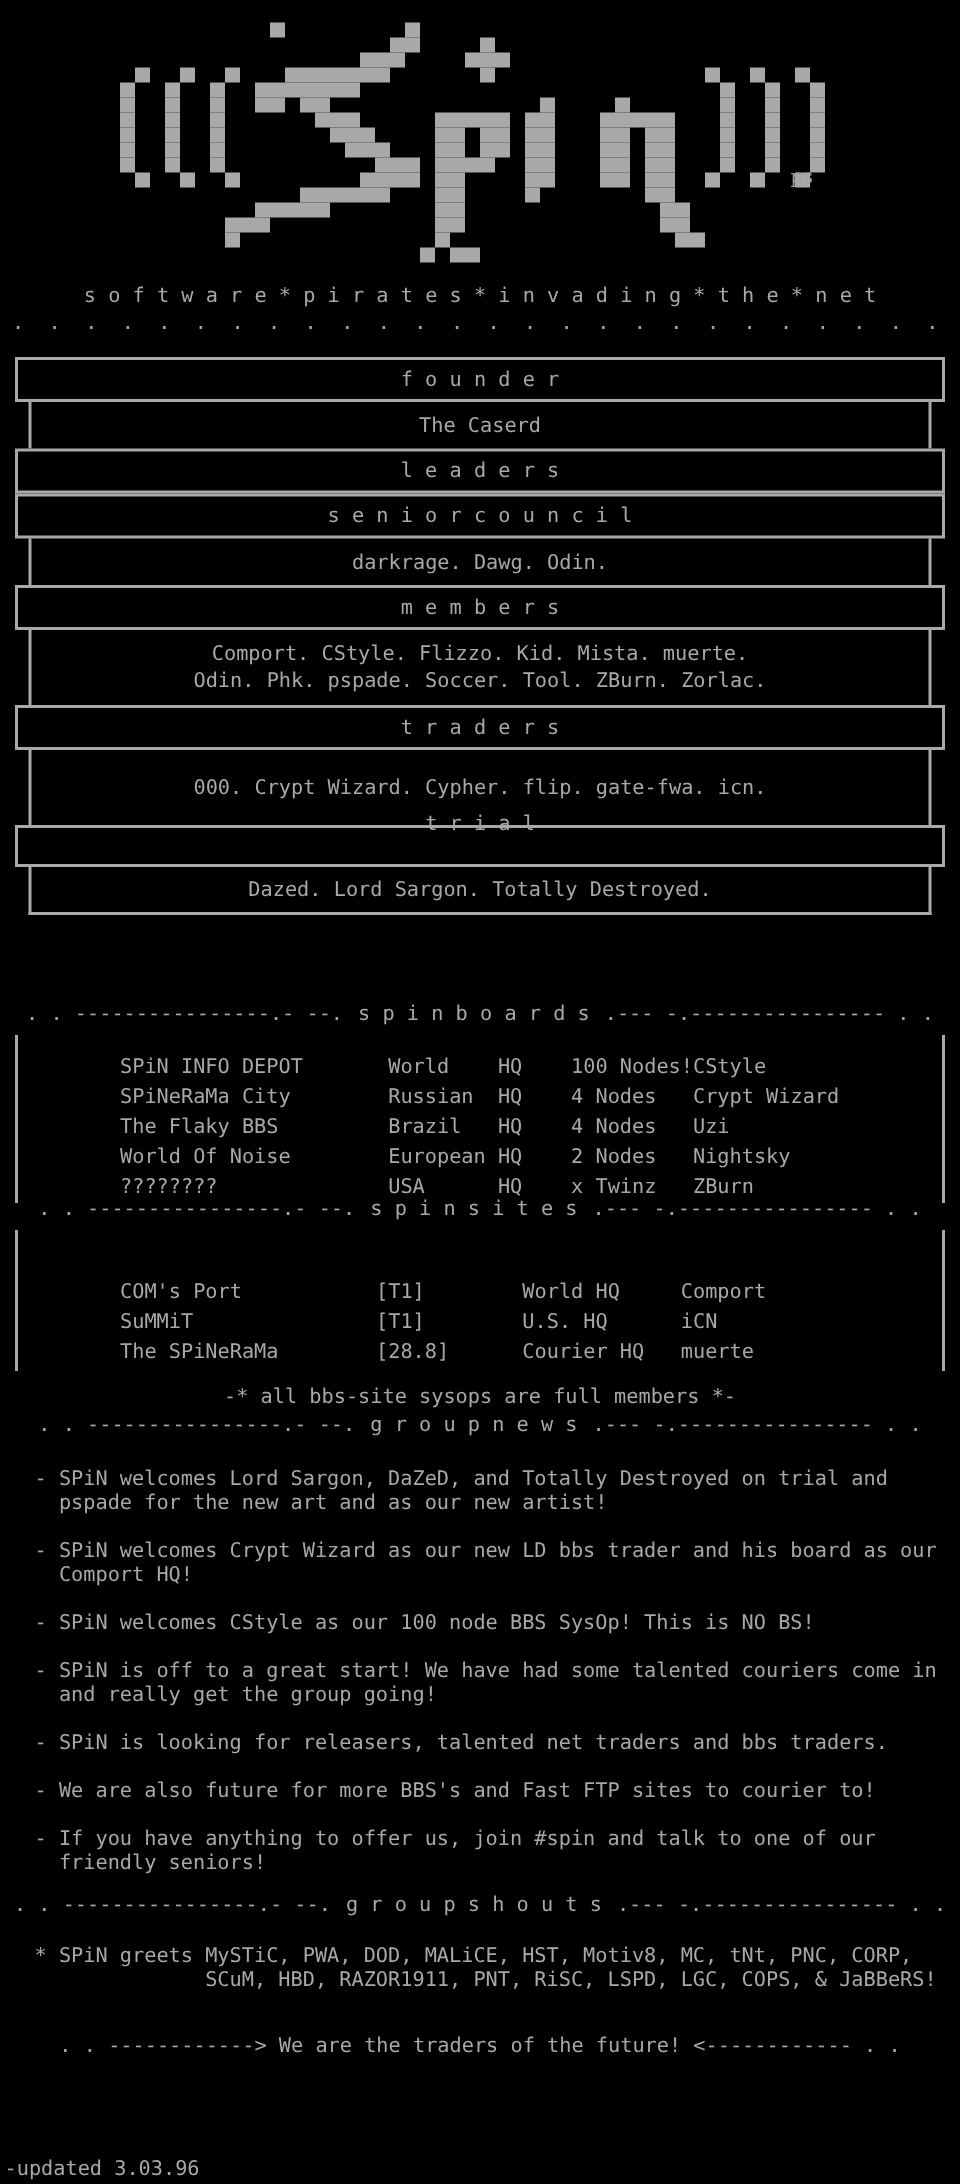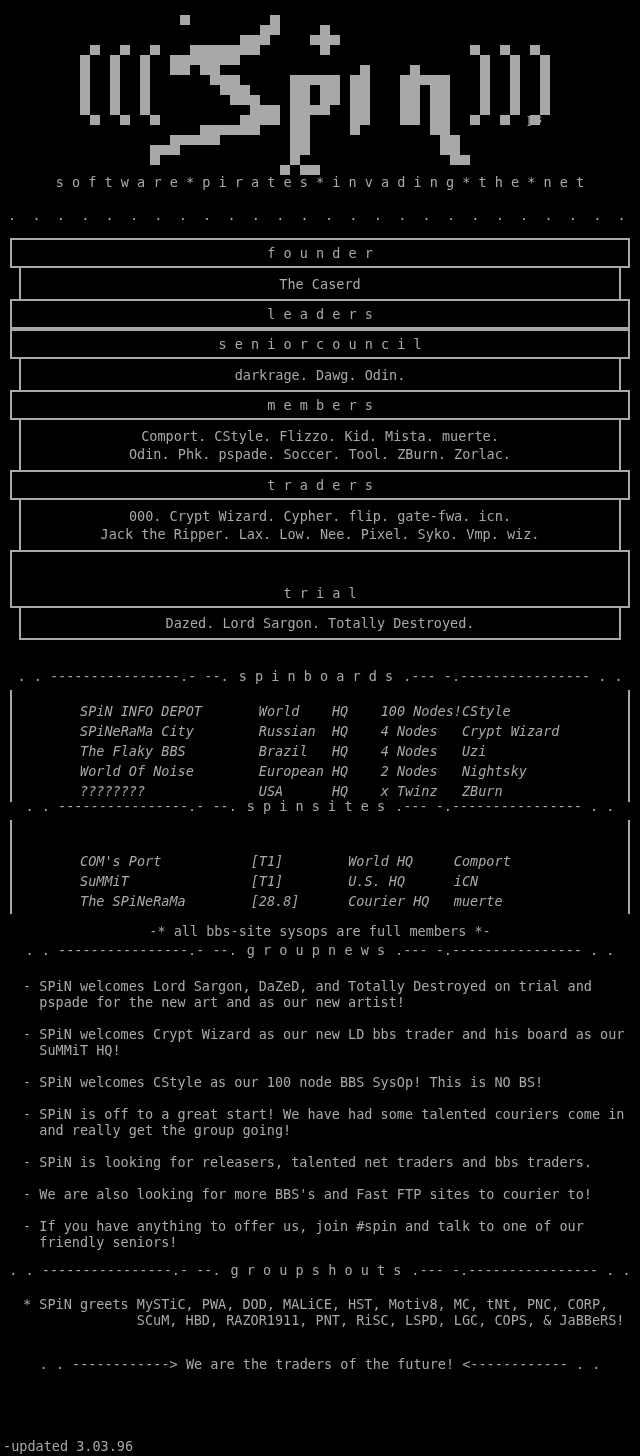--- a/index.html
+++ b/index.html
@@ -2,43 +2,43 @@
 <html><head>
 <meta charset="utf-8">
 <style>
   html,body{margin:0;padding:0;background:#000;}
   #screen{position:relative;width:640px;height:1456px;background:#000;color:#a8a8a8;
     font-family:"DejaVu Sans Mono",monospace;font-size:13.5px;line-height:16px;overflow:hidden;}
   
   #logo{position:absolute;left:0;top:5px;width:640px;height:175px;}
   .cell{position:absolute;width:10px;height:10px;background:#a8a8a8;}
   #ps{position:absolute;left:527px;top:111px;font-family:"DejaVu Serif",serif;font-size:13px;color:#a2a2a2;}
-  #tagline{position:absolute;top:174px;width:100%;text-align:center;white-space:pre;}
+  #tagline{position:absolute;top:189px;width:100%;text-align:center;white-space:pre;}
   #dotsrow{position:absolute;top:207px;left:8px;white-space:pre;}
   
   #roster{position:absolute;top:238px;left:10px;width:620px;}
   .hdr{border:2px solid #a8a8a8;height:30px;display:flex;align-items:center;justify-content:center;
        white-space:pre;box-sizing:border-box;}
-  .hdr.tall{height:58px;align-items:flex-end;padding-bottom:5px;}
+  .hdr.tall{height:28px;align-items:flex-end;padding-bottom:19px;}
   .val{margin:0 9px;border-left:2px solid #a8a8a8;border-right:2px solid #a8a8a8;height:31px;
        display:flex;flex-direction:column;align-items:center;justify-content:center;
        box-sizing:border-box;text-align:center;}
   .val.multi{height:50px;line-height:18px;}
   .val.last{height:32px;border-bottom:2px solid #a8a8a8;}
   
   .rule{display:flex;justify-content:center;white-space:pre;line-height:16px;}
   .rule .rt{margin:0 10px;}
   
   #spinboards{position:absolute;top:668px;left:0;width:640px;}
   #spinsites{position:absolute;top:798px;left:0;width:640px;}
   .sbox{margin:6px 10px 0 10px;border-left:2px solid #a8a8a8;border-right:2px solid #a8a8a8;box-sizing:border-box;}
   #spinboards .sbox{height:112px;padding-top:11px;}
   #spinsites .sbox{height:94px;padding-top:31px;}
   .trow{line-height:20px;padding-left:68px;white-space:pre;}
-  .trow span{display:inline-block;white-space:pre;font-style:italic;}
+  .trow span{display:inline-block;white-space:pre;}
   .c-board{width:22ch;} .c-loc{width:9ch;} .c-hq{width:6ch;} .c-nodes{width:10ch;}
   .c-site{width:21ch;} .c-speed{width:12ch;} .c-shq{width:13ch;}
   .note{margin-top:9px;text-align:center;white-space:pre;}
   
   #groupnews{position:absolute;top:942px;left:0;width:640px;}
   .nitems{margin-top:20px;padding-left:23px;}
   .nitem{margin-bottom:16px;white-space:pre;}
   #groupshouts{position:absolute;top:1262px;left:0;width:640px;}
   .shoutlines{margin-top:18px;padding-left:23px;white-space:pre;}
   #slogan{position:absolute;top:1356px;width:100%;text-align:center;white-space:pre;}
@@ -247,21 +247,20 @@
         <div>darkrage. Dawg. Odin.</div>
       </div>
       <div class="hdr">m e m b e r s</div>
       <div class="val multi">
         <div>Comport. CStyle. Flizzo. Kid. Mista. muerte.</div>
         <div>Odin. Phk. pspade. Soccer. Tool. ZBurn. Zorlac.</div>
       </div>
       <div class="hdr">t r a d e r s</div>
       <div class="val multi">
         <div>000. Crypt Wizard. Cypher. flip. gate-fwa. icn.</div>
-        <div>Jack the Ripper. Lax. Low. Nee. Pixel. Syko. Vmp. wiz.</div>
       </div>
       <div class="hdr tall">t r i a l</div>
       <div class="val last">
         <div>Dazed. Lord Sargon. Totally Destroyed.</div>
       </div>
     </div>
 
   <div id="spinboards">
     <div class="rule"><span class="rl">. . ----------------.- --.</span><span class="rt">s p i n b o a r d s</span><span class="rr">.--- -.---------------- . .</span></div>
     <div class="sbox">
@@ -280,25 +279,25 @@
         <div class="trow"><span class="c-site">SuMMiT</span><span class="c-speed">[T1]</span><span class="c-shq">U.S. HQ</span><span>iCN</span></div>
         <div class="trow"><span class="c-site">The SPiNeRaMa</span><span class="c-speed">[28.8]</span><span class="c-shq">Courier HQ</span><span>muerte</span></div>
       </div>
     <div class="note">-* all bbs-site sysops are full members *-</div>
   </div>
 
   <div id="groupnews">
     <div class="rule"><span class="rl">. . ----------------.- --.</span><span class="rt">g r o u p n e w s</span><span class="rr">.--- -.---------------- . .</span></div>
     <div class="nitems">
         <div class="nitem"><div>- SPiN welcomes Lord Sargon, DaZeD, and Totally Destroyed on trial and</div><div>  pspade for the new art and as our new artist!</div></div>
-        <div class="nitem"><div>- SPiN welcomes Crypt Wizard as our new LD bbs trader and his board as our</div><div>  SuMMiT HQ!</div></div>
+        <div class="nitem"><div>- SPiN welcomes Crypt Wizard as our new LD bbs trader and his board as our</div><div>  Comport HQ!</div></div>
         <div class="nitem"><div>- SPiN welcomes CStyle as our 100 node BBS SysOp! This is NO BS!</div></div>
         <div class="nitem"><div>- SPiN is off to a great start! We have had some talented couriers come in</div><div>  and really get the group going!</div></div>
         <div class="nitem"><div>- SPiN is looking for releasers, talented net traders and bbs traders.</div></div>
-        <div class="nitem"><div>- We are also looking for more BBS's and Fast FTP sites to courier to!</div></div>
+        <div class="nitem"><div>- We are also future for more BBS's and Fast FTP sites to courier to!</div></div>
         <div class="nitem"><div>- If you have anything to offer us, join #spin and talk to one of our</div><div>  friendly seniors!</div></div>
       </div>
   </div>
 
   <div id="groupshouts">
     <div class="rule"><span class="rl">. . ----------------.- --.</span><span class="rt">g r o u p s h o u t s</span><span class="rr">.--- -.---------------- . .</span></div>
     <div class="shoutlines"><div>* SPiN greets MySTiC, PWA, DOD, MALiCE, HST, Motiv8, MC, tNt, PNC, CORP,</div><div>              SCuM, HBD, RAZOR1911, PNT, RiSC, LSPD, LGC, COPS, &amp; JaBBeRS!</div></div>
   </div>
 
   <div id="slogan"><span>. . ------------&gt; </span><span>We are the traders of the future!</span><span> &lt;------------ . .</span></div>

